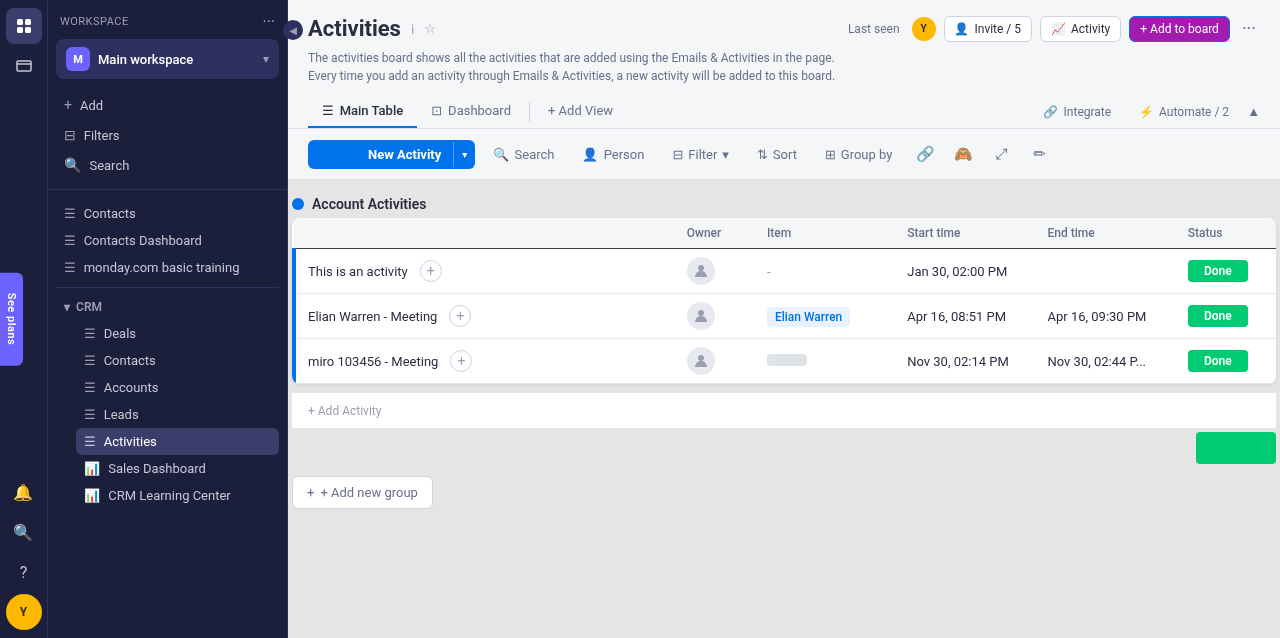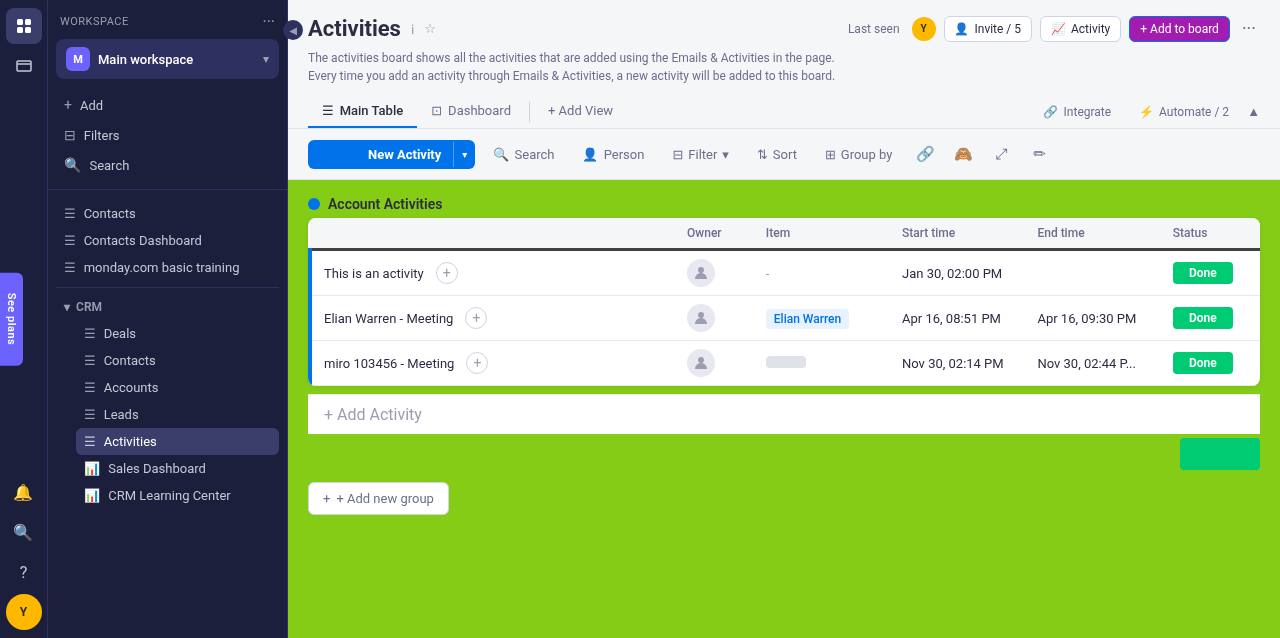--- a/index.html
+++ b/index.html
@@ -335,22 +335,22 @@
       border-radius: 6px;
       cursor: pointer;
       color: #6b6f8e;
       font-size: 15px;
     }
 
     
     .table-area {
       flex: 1;
       overflow-y: auto;
-      padding: 16px 20px;
-      background: #84cc16;
+      padding: 16px 4px;
+      background: #e5e5e5;
     }
 
     
     .group-header {
       display: flex;
       align-items: center;
       gap: 8px;
       margin-bottom: 6px;
     }
     .group-dot {
@@ -370,21 +370,21 @@
       width: 100%;
       border-collapse: collapse;
       background: white;
       border-radius: 8px;
       overflow: hidden;
       box-shadow: 0 1px 4px rgba(0,0,0,0.08);
       margin-bottom: 8px;
     }
     .activities-table thead tr {
       background: #f5f6f8;
-      border-bottom: 3px solid #404040;
+      border-bottom: 1px solid #404040;
     }
     .activities-table th {
       padding: 8px 12px;
       text-align: left;
       font-size: 12px;
       font-weight: 500;
       color: #6b6f8e;
     }
     .activities-table tbody tr {
       border-bottom: 1px solid #e8e9f0;
@@ -462,21 +462,21 @@
     }
 
     .add-activity-row {
       padding: 10px 16px;
       background: white;
       border-top: 1px solid #e8e9f0;
       cursor: pointer;
     }
     .add-activity-row span {
       color: #9b9db0;
-      font-size: 16px;
+      font-size: 12px;
     }
 
     .add-new-group-btn {
       display: flex;
       align-items: center;
       gap: 6px;
       padding: 8px 14px;
       border-radius: 6px;
       cursor: pointer;
       color: #6b6f8e;

